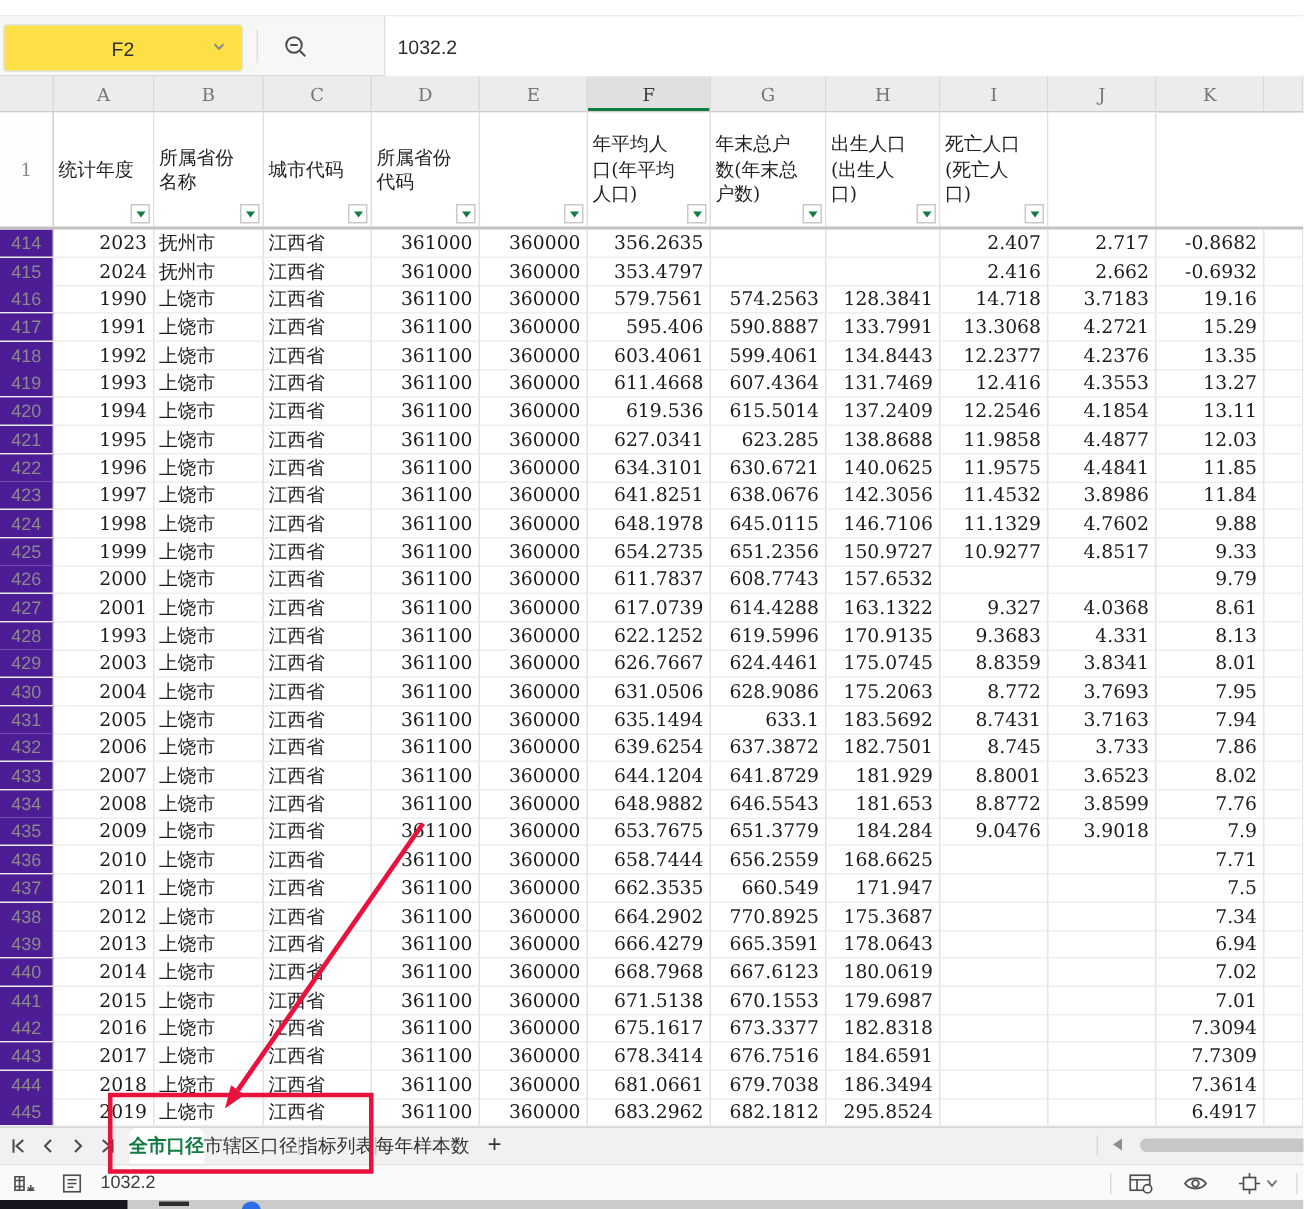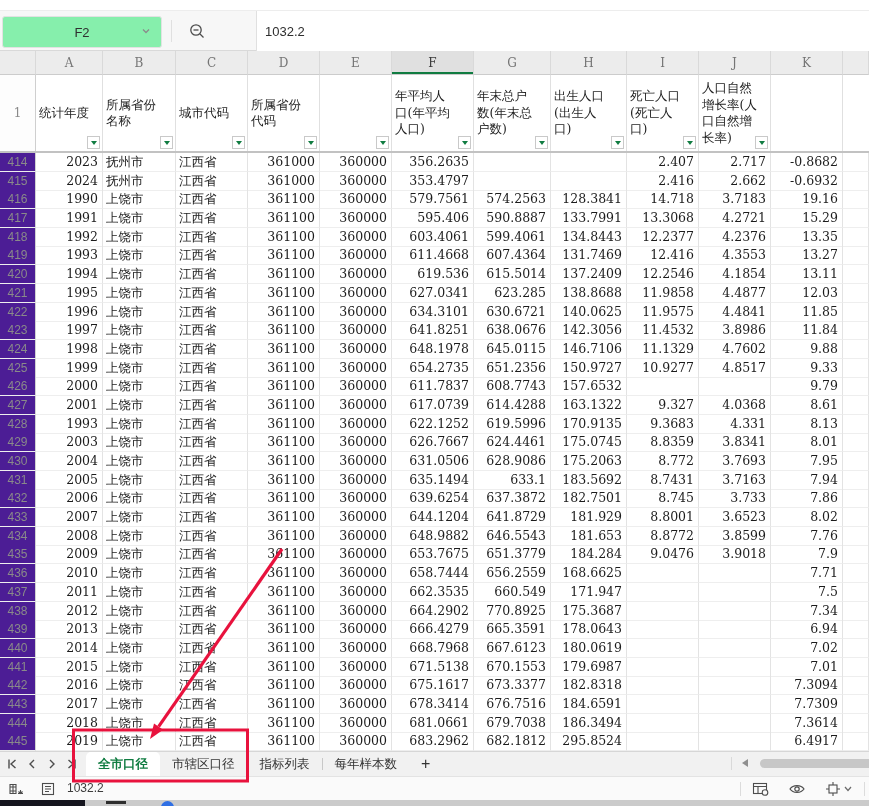--- a/index.html
+++ b/index.html
@@ -2,21 +2,21 @@
 <html><head>
 <meta charset="utf-8">
 <style>
   html,body{margin:0;padding:0;}
   body{width:869px;height:806px;position:relative;overflow:hidden;background:#fff;
        font-family:"Liberation Sans",sans-serif;-webkit-font-smoothing:antialiased;}
   
   .top-strip{position:absolute;left:0;top:0;width:869px;height:10px;background:#fff;}
   .formula-row{position:absolute;left:0;top:10px;width:869px;height:41px;background:#f7f7f7;
                border-top:1px solid #ededed;border-bottom:1px solid #d9d9d9;box-sizing:border-box;}
-  .name-box{position:absolute;left:2px;top:5px;width:158px;height:30px;background:#86efac;
+  .name-box{position:absolute;left:2px;top:5px;width:158px;height:30px;background:#fde047;
             border:1px solid #e2e2e2;border-radius:3px;display:flex;align-items:center;justify-content:center;}
   .name-box .nb-text{font-size:13px;color:#303030;}
   .nb-chevron{position:absolute;right:10px;top:9px;width:10px;height:10px;}
   .fx-divider{position:absolute;left:171px;top:9px;width:1px;height:22px;background:#e0e0e0;}
   .zoomout-icon{position:absolute;left:188px;top:11px;width:18px;height:18px;}
   .fx-icon{position:absolute;left:224px;top:8px;font-family:"DejaVu Serif","Liberation Serif",serif;
            font-style:italic;font-size:15px;color:#3d3d3d;margin-left:46px;}
   .formula-field{position:absolute;left:256px;top:0;width:613px;height:40px;background:#fff;
                  border-left:1px solid #e0e0e0;display:flex;align-items:center;}
   .formula-field span{font-size:13px;color:#2e2e2e;padding-left:8px;}
@@ -49,21 +49,21 @@
   .grid-row .cell.r{text-align:right;padding-right:4px;}
   .grid-row .cell.l{text-align:left;padding-left:3px;}
   .grid-row .rowhdr{background:#4c1d95;border-right:1px solid #d2d2d2;border-bottom:1px solid #eee;
                     text-align:center;font-family:Liberation Sans, sans-serif;
                     font-size:12px;color:#8a8a8a;line-height:18px;box-sizing:border-box;}
   
   .tabbar{position:absolute;left:0;top:751px;width:869px;height:25px;background:#f1f1f1;
           border-top:1px solid #d6d6d6;box-sizing:border-box;display:flex;align-items:stretch;}
   .navs{display:flex;align-items:center;padding:0 4px 0 2px;}
   .navbtn{width:20px;height:20px;display:flex;align-items:center;justify-content:center;}
-  .tab{display:flex;align-items:center;padding:0 12px;font-size:12.5px;color:#333;}
+  .tab{display:flex;align-items:center;padding:0 0;font-size:12.5px;color:#333;}
   .tab.active{background:#fff;border-radius:5px 5px 0 0;color:#107c41;font-weight:600;}
   .tab-sep{width:1px;height:12px;background:#c8c8c8;align-self:center;}
   .add-sheet{display:flex;align-items:center;padding:0 12px;font-size:16px;color:#333;}
   .hscroll-sep{position:absolute;left:731px;top:757px;width:1px;height:13px;background:#d9d9d9;}
   .hscroll-arrow{position:absolute;left:742px;top:759px;width:0;height:0;
                  border-top:4.5px solid transparent;border-bottom:4.5px solid transparent;
                  border-right:6px solid #8f8f8f;}
   .hscroll-thumb{position:absolute;left:760px;top:759px;width:120px;height:9px;border-radius:5px;background:#c7c7c7;}
   
   .statusbar{position:absolute;left:0;top:776px;width:869px;height:24px;background:#fafafa;
@@ -134,24 +134,20 @@
 人口)</span><div class="filter-btn"></div></div>
     <div class="cell"><span>年末总户
 数(年末总
 户数)</span><div class="filter-btn"></div></div>
     <div class="cell"><span>出生人口
 (出生人
 口)</span><div class="filter-btn"></div></div>
     <div class="cell"><span>死亡人口
 (死亡人
 口)</span><div class="filter-btn"></div></div>
-    <div class="cell"><span>人口自然
-增长率(人
-口自然增
-长率)</span><div class="filter-btn"></div></div>
     <div class="cell"></div>
   </div>
 <div class="freeze-divider"></div>
 
 <div class="data-rows" id="data-rows">
     <div class="grid-row grid-cols">
       <div class="rowhdr">414</div>
       <div class="cell r">2023</div>
       <div class="cell l">抚州市</div>
       <div class="cell l">江西省</div>

